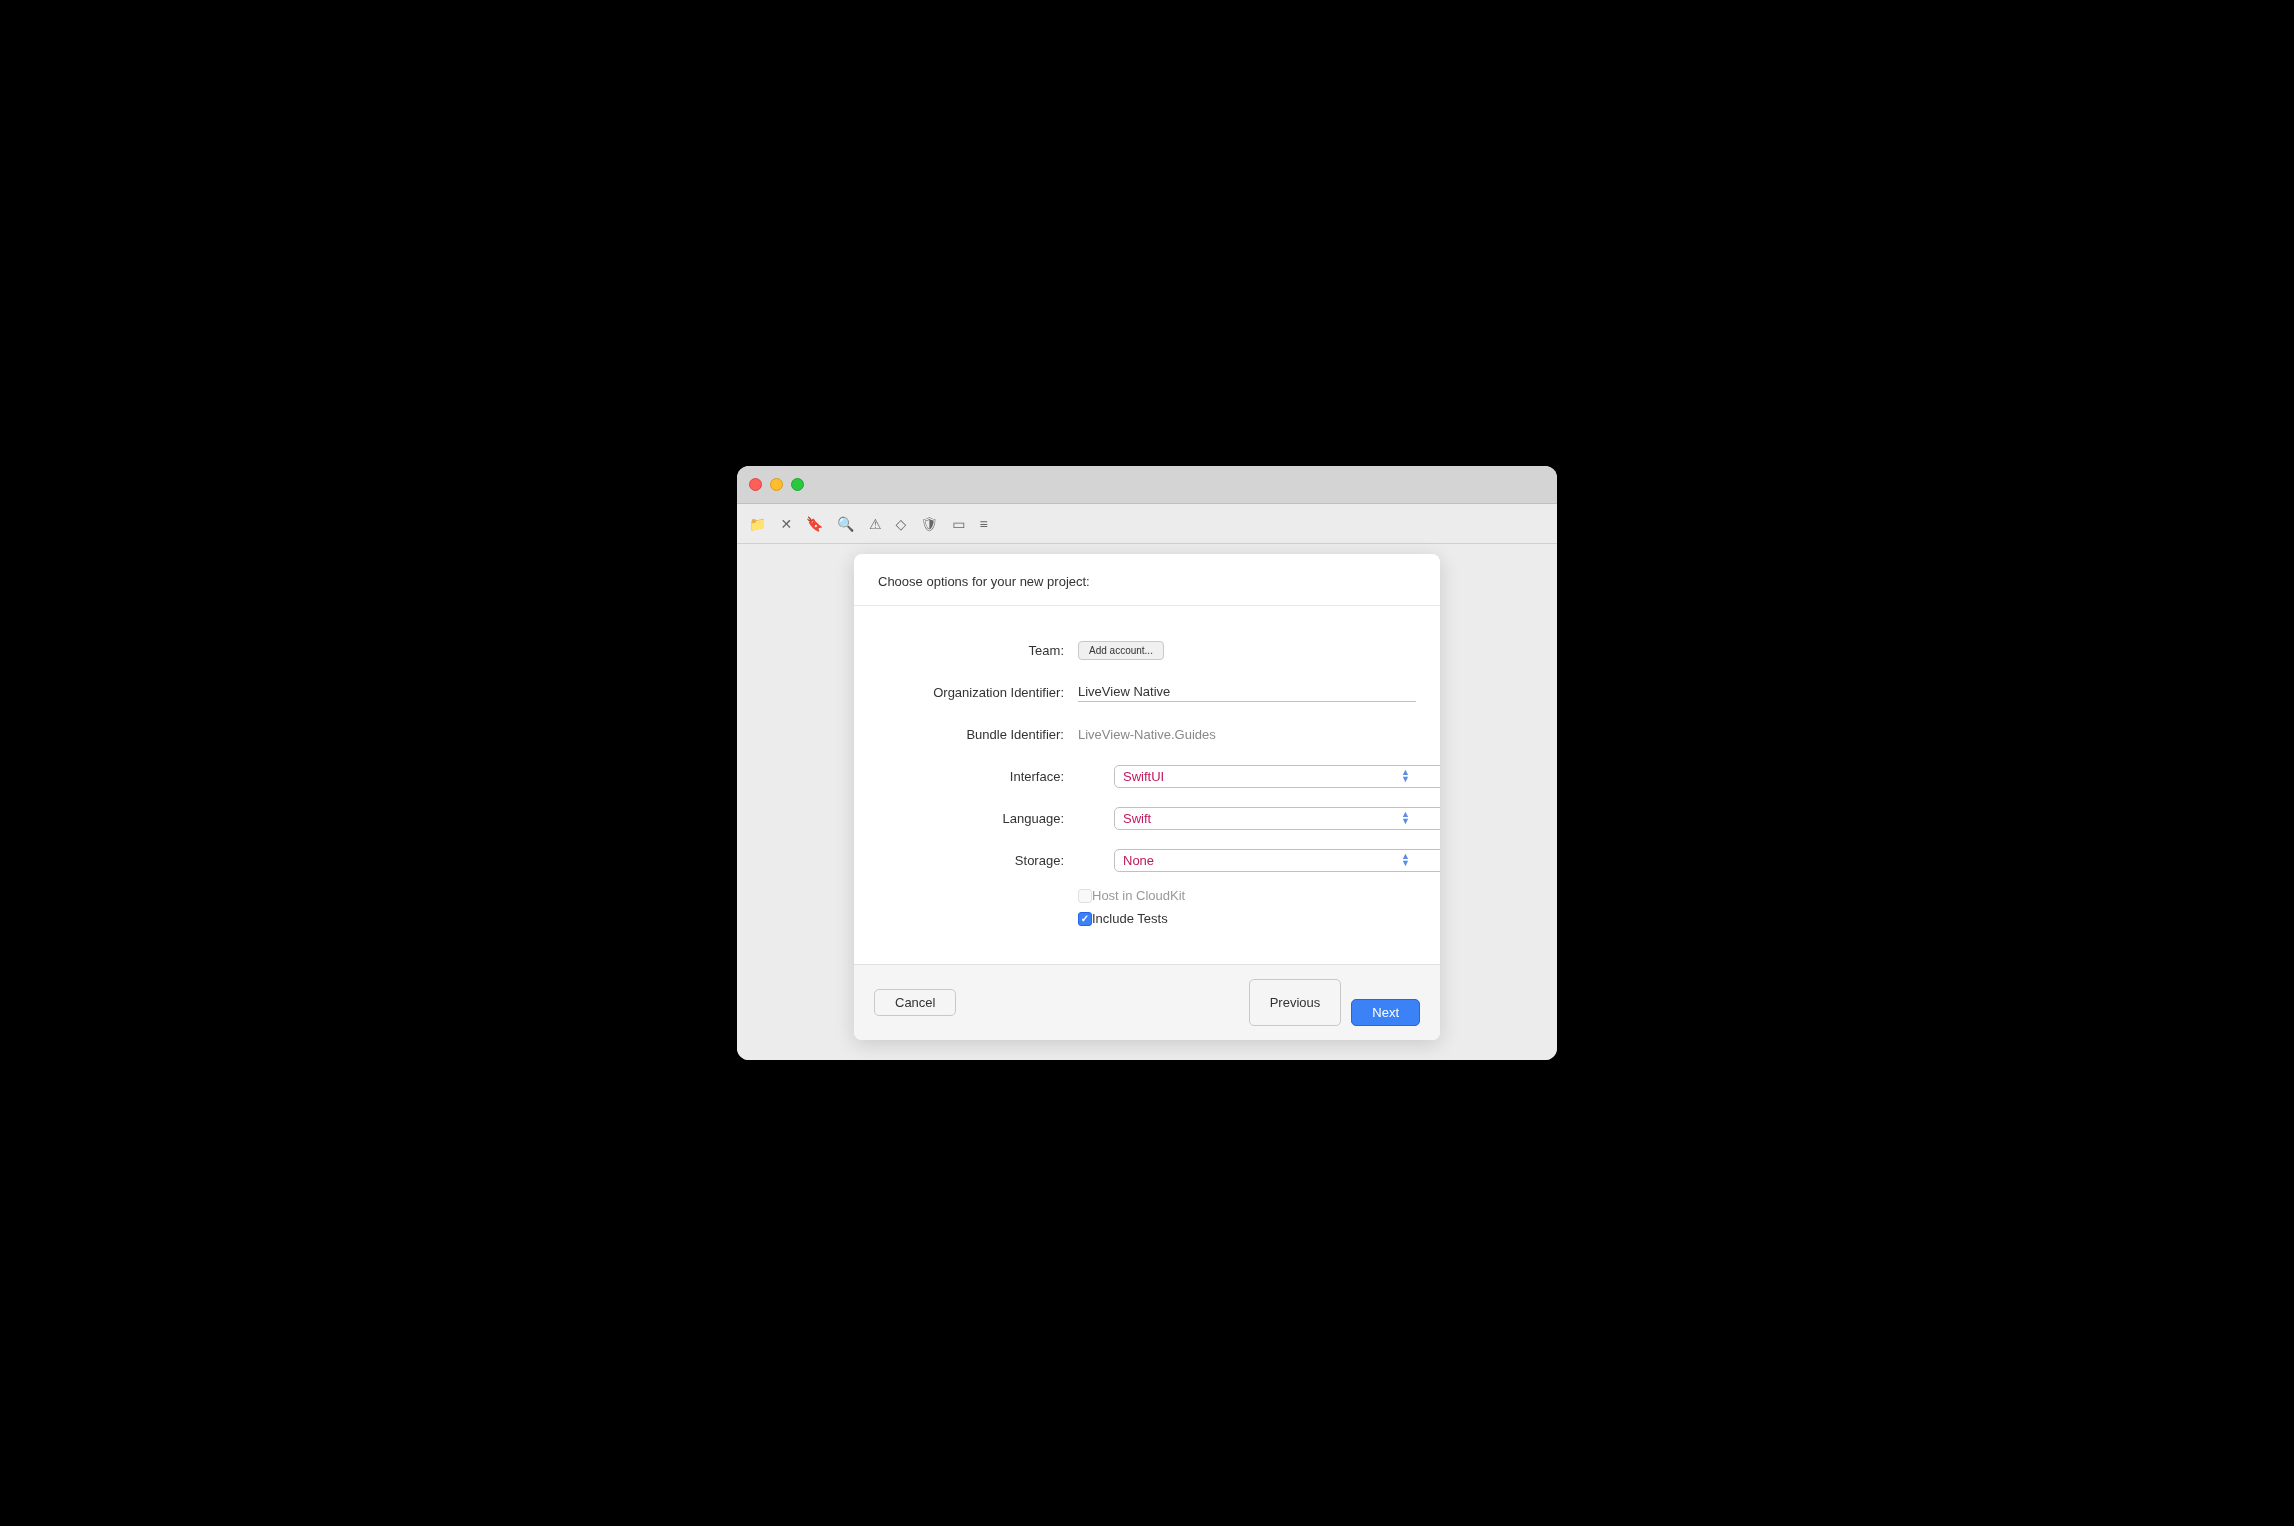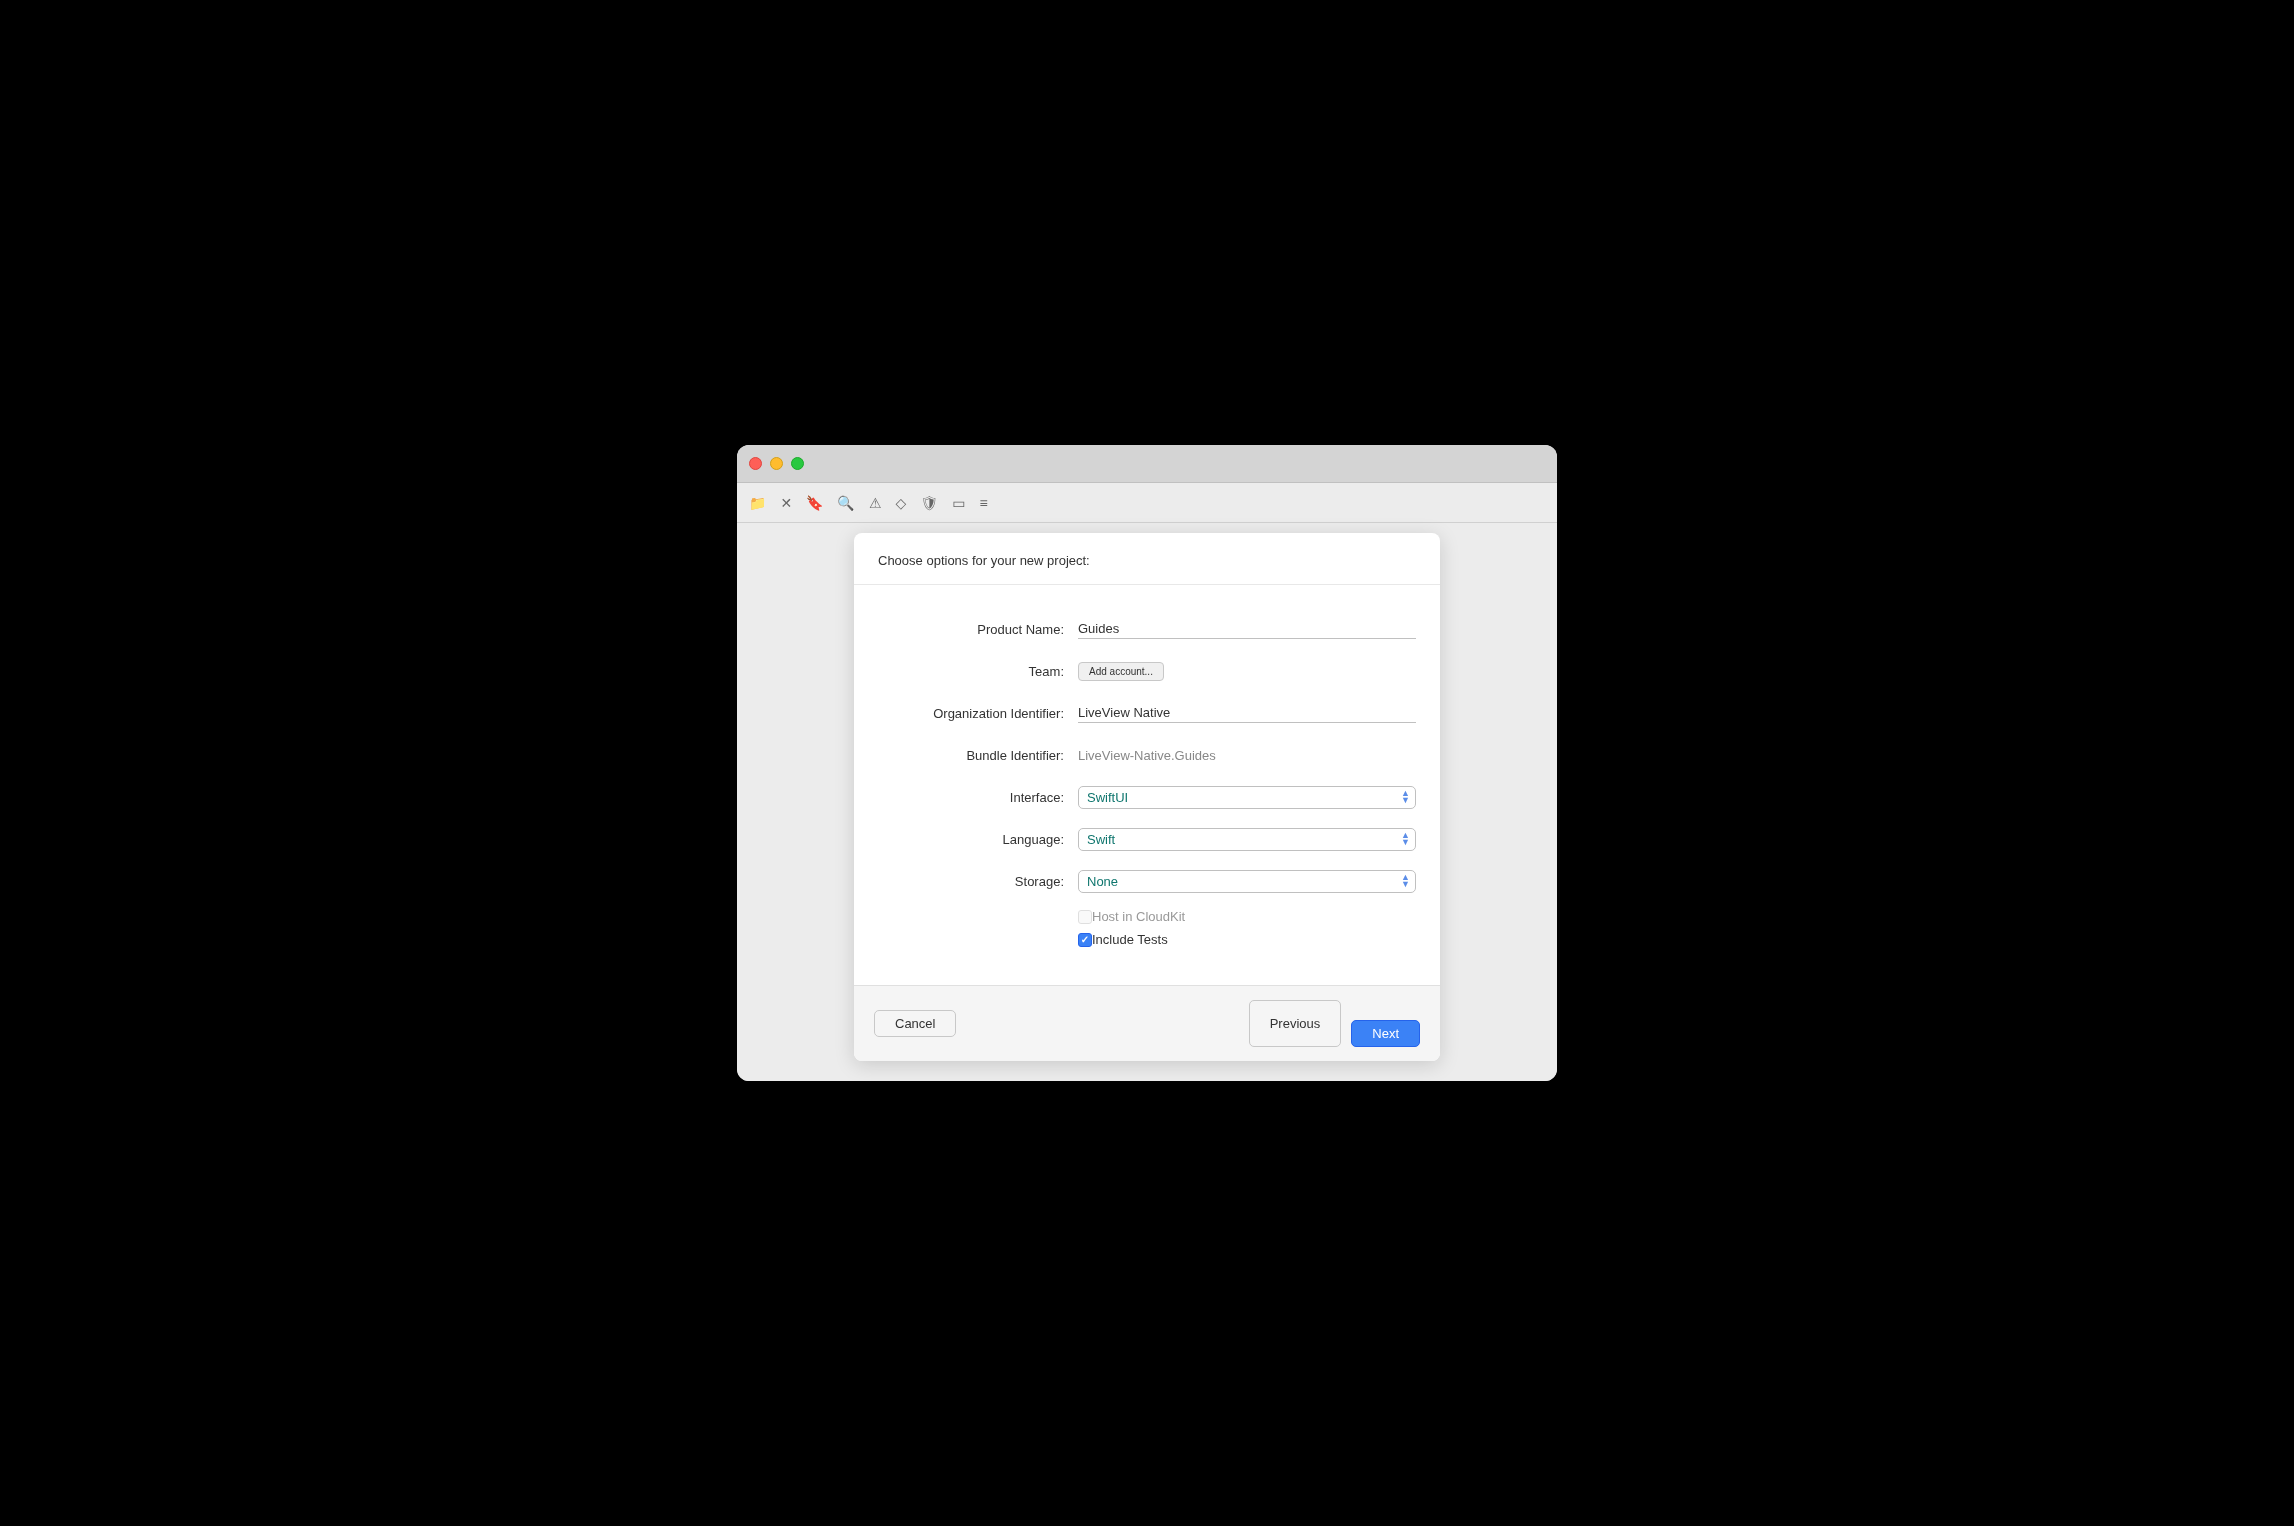--- a/index.html
+++ b/index.html
@@ -132,23 +132,24 @@
 
     .select-control {
       width: 100%;
       appearance: none;
       -webkit-appearance: none;
       background: #fff;
       border: 1px solid #c0c0c0;
       border-radius: 5px;
       padding: 3px 28px 3px 8px;
       font-size: 13px;
-      color: #0f766e;
+      color: #be185d;
       cursor: pointer;
       outline: none;
+      margin-left: 36px;
     }
 
     .select-arrow {
       position: absolute;
       right: 6px;
       top: 50%;
       transform: translateY(-50%);
       pointer-events: none;
       color: #5b8de8;
       font-size: 14px;
@@ -289,26 +290,20 @@
 
   <div class="content-area">
     <div class="dialog">
 
       <div class="dialog-title">
         <span>Choose options for your new project:</span>
       </div>
 
       <div class="dialog-content">
 
-        <div class="form-row">
-          <div class="form-label">Product Name:</div>
-          <div class="form-value">
-            <input type="text" class="text-input" value="Guides" style="">
-          </div>
-        </div>
 
         <div class="form-row">
           <div class="form-label">Team:</div>
           <div class="form-value">
             <button class="add-account-btn">Add account...</button>
           </div>
         </div>
 
         <div class="form-row">
           <div class="form-label">Organization Identifier:</div>

